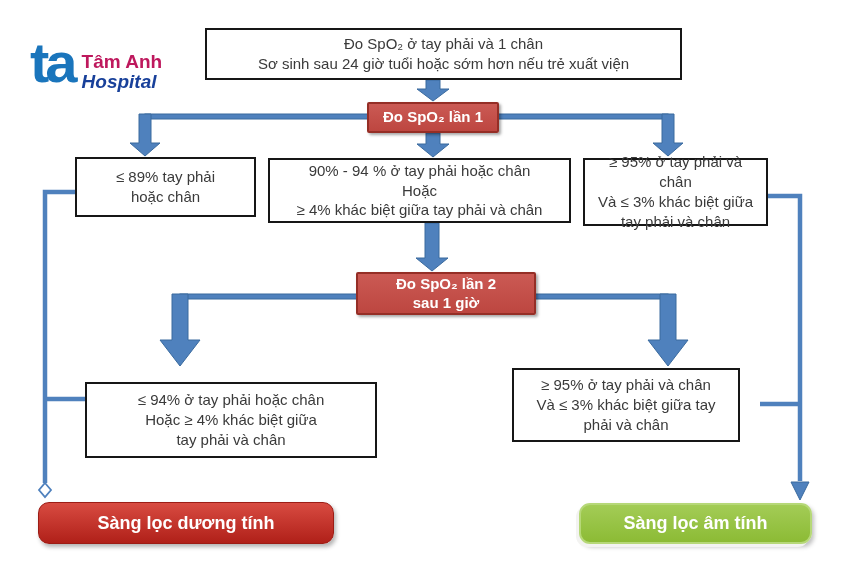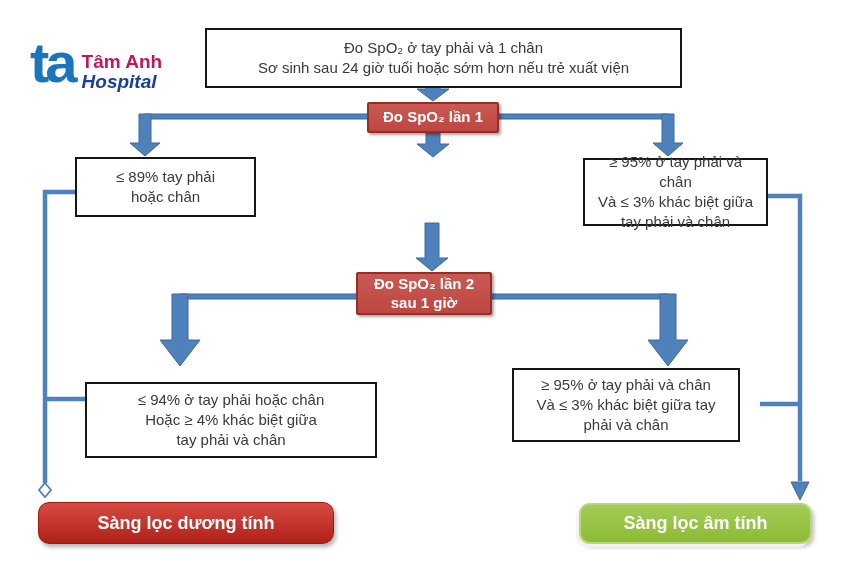--- a/index.html
+++ b/index.html
@@ -69,43 +69,48 @@
   </svg>
 
   <div class="logo">
     <span class="logo-monogram">ta</span>
     <span class="logo-names">
       <div class="logo-line1">Tâm Anh</div>
       <div class="logo-line2">Hospital</div>
     </span>
   </div>
 
-  <div class="node plain-box" style="left:205px;top:28px;width:477px;height:60px;">
+  <div class="node plain-box" style="left:205px;top:28px;width:477px;height:52px;">
     <span class="node-text">Đo SpO₂ ở tay phải và 1 chân
 Sơ sinh sau 24 giờ tuổi hoặc sớm hơn nếu trẻ xuất viện</span>
   </div>
 
   <div class="node step-box" style="left:367px;top:102px;width:132px;height:31px;">
     <span class="node-text">Đo SpO₂ lần 1</span>
   </div>
 
   <div class="node plain-box" style="left:75px;top:157px;width:181px;height:60px;">
     <span class="node-text">≤ 89% tay phải
 hoặc chân</span>
   </div>
 
+  <div class="node plain-box" style="left:268px;top:158px;width:303px;height:65px;">
+    <span class="node-text">90% - 94 % ở tay phải hoặc chân
+Hoặc
+≥ 4% khác biệt giữa tay phải và chân</span>
+  </div>
 
   <div class="node plain-box" style="left:583px;top:158px;width:185px;height:68px;">
     <span class="node-text">≥ 95% ở tay phải và
 chân
 Và ≤ 3% khác biệt giữa
 tay phải và chân</span>
   </div>
 
-  <div class="node step-box" style="left:356px;top:272px;width:136px;height:43px;">
+  <div class="node step-box" style="left:356px;top:272px;width:180px;height:43px;">
     <span class="node-text">Đo SpO₂ lần 2
 sau 1 giờ</span>
   </div>
 
   <div class="node plain-box" style="left:85px;top:382px;width:292px;height:76px;">
     <span class="node-text">≤ 94% ở tay phải hoặc chân
 Hoặc ≥ 4% khác biệt giữa
 tay phải và chân</span>
   </div>
 

